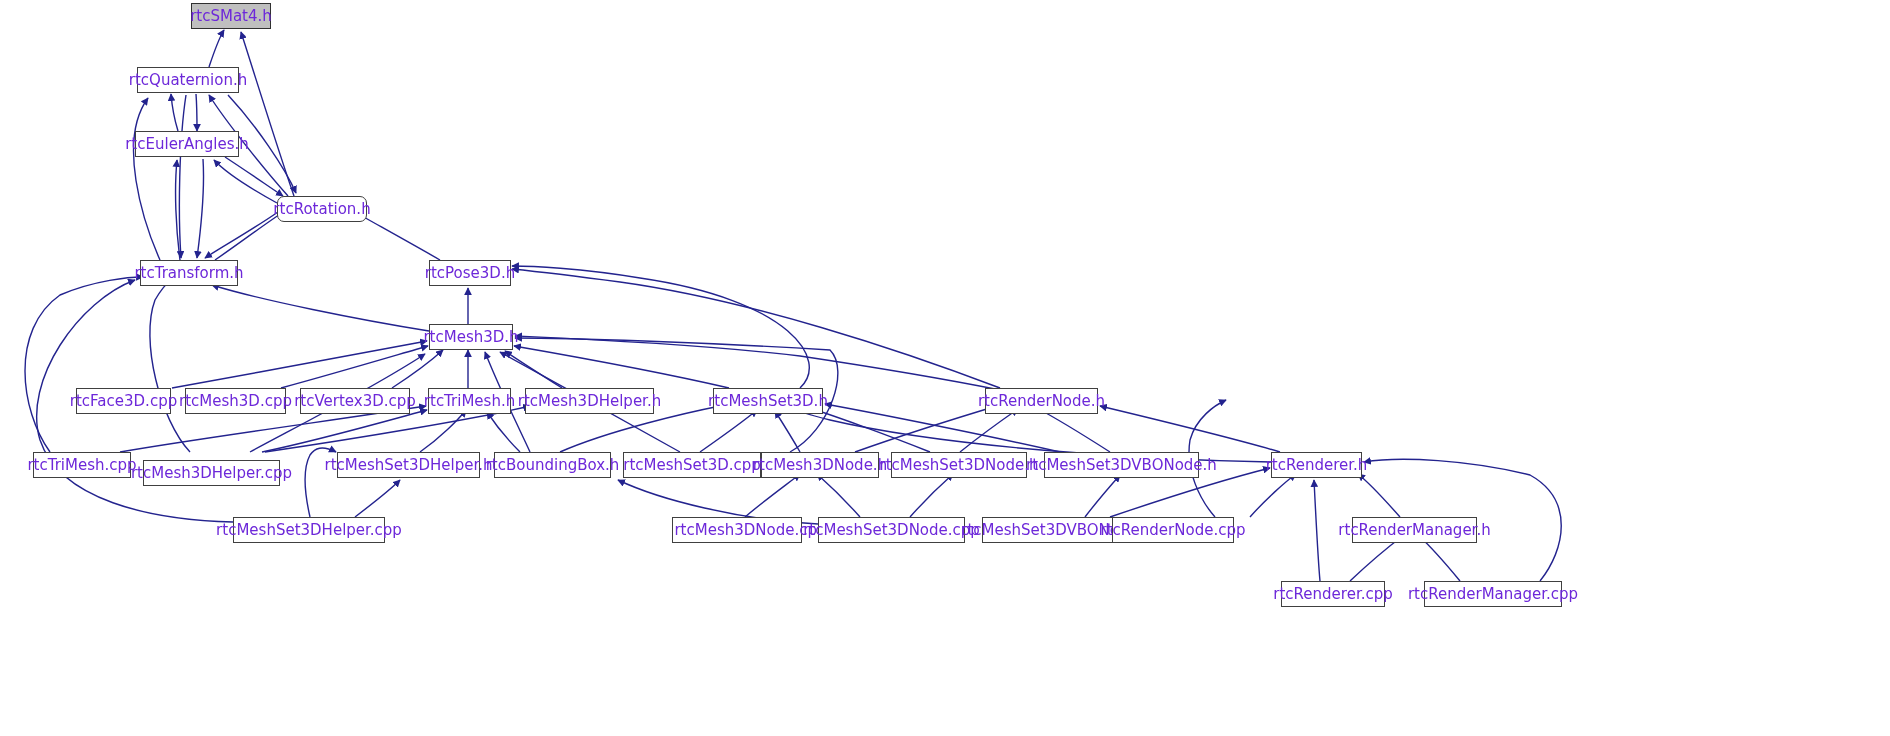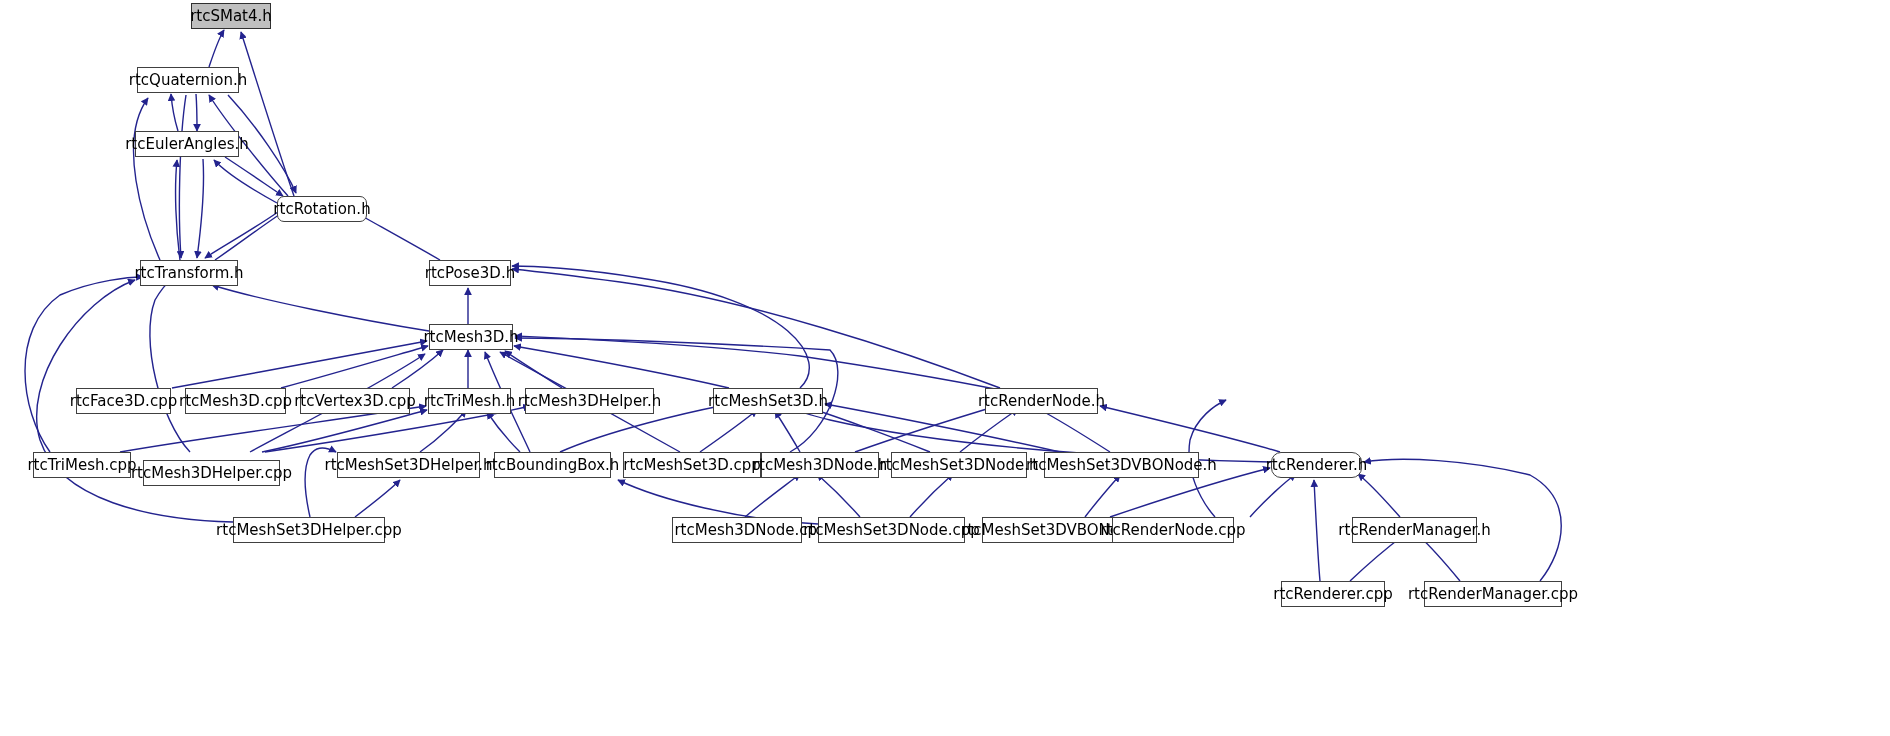--- a/index.html
+++ b/index.html
@@ -5,21 +5,21 @@
 <style>
   html,body{margin:0;padding:0;background:#ffffff;}
   body{font-family:"DejaVu Sans","Liberation Sans",sans-serif;}
   #graph{position:relative;width:1890px;height:736px;overflow:hidden;background:#fff;}
   #edges{position:absolute;left:0;top:0;width:1890px;height:736px;}
   .node{
     position:absolute;
     box-sizing:border-box;
     border:1px solid #404040;
     background:#ffffff;
-    color:#000000;
+    color:#6d28d9;
     font-size:15px;
     line-height:1;
     height:26px;
     display:flex;
     align-items:center;
     justify-content:center;
     white-space:nowrap;
     padding:0 8px;
     z-index:5;
     cursor:pointer;
@@ -167,21 +167,21 @@
       </div>
       <div class="node" style="left: 761px; top: 452px; width: 118px;">
         <span class="label">rtcMesh3DNode.h</span>
       </div>
       <div class="node" style="left: 891px; top: 452px; width: 136px;">
         <span class="label">rtcMeshSet3DNode.h</span>
       </div>
       <div class="node" style="left: 1044px; top: 452px; width: 155px;">
         <span class="label">rtcMeshSet3DVBONode.h</span>
       </div>
-      <div class="node" style="left: 1271px; top: 452px; width: 91px; border-radius: 10px;">
+      <div class="node" style="left: 1271px; top: 452px; width: 91px;">
         <span class="label">rtcRenderer.h</span>
       </div>
       <div class="node" style="left: 672px; top: 517px; width: 130px; padding-left: 35px;">
         <span class="label">rtcMesh3DNode.cpp</span>
       </div>
       <div class="node" style="left: 818px; top: 517px; width: 147px;">
         <span class="label">rtcMeshSet3DNode.cpp</span>
       </div>
       <div class="node" style="left: 982px; top: 517px; width: 167px;">
         <span class="label">rtcMeshSet3DVBONode.cpp</span>

